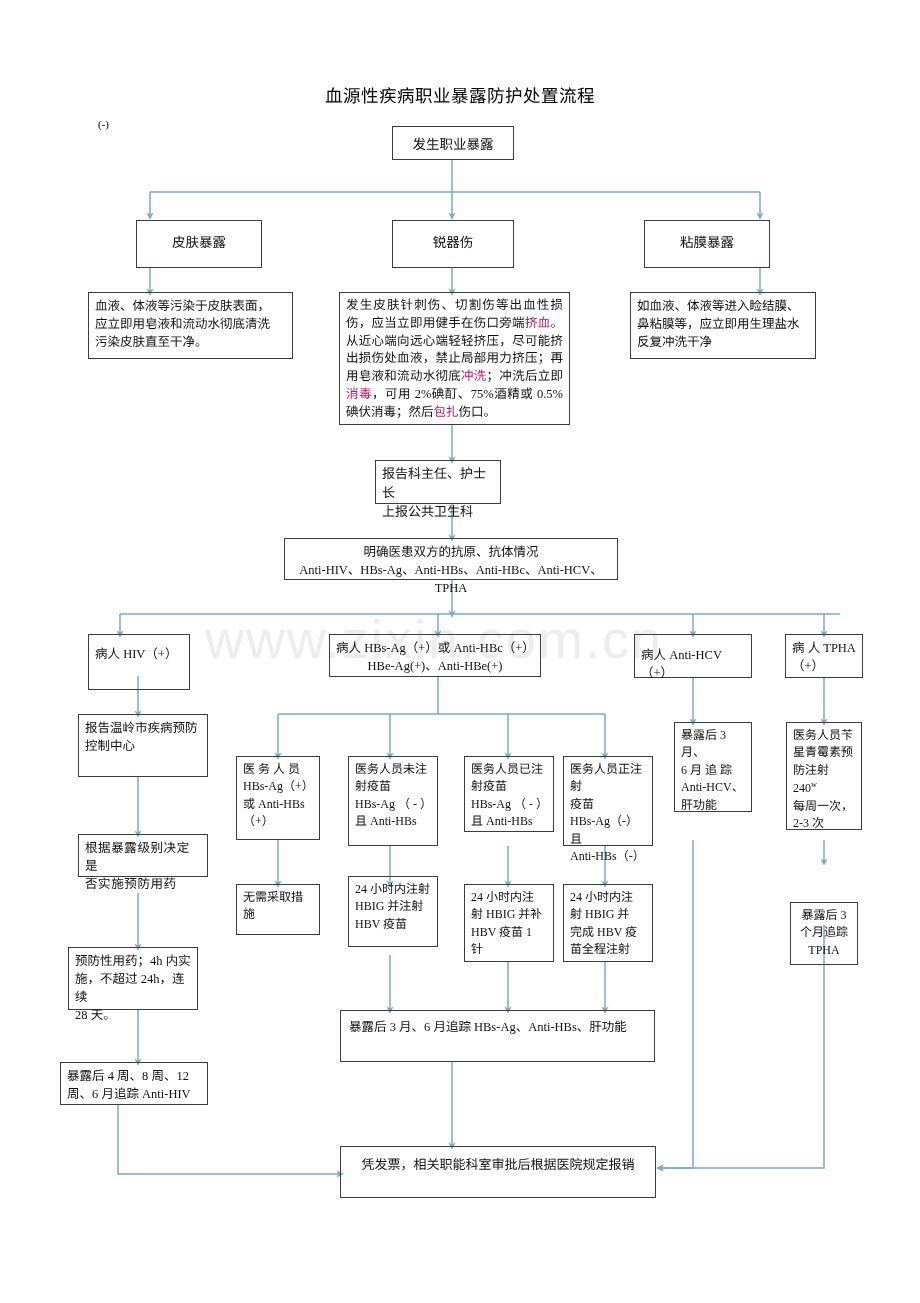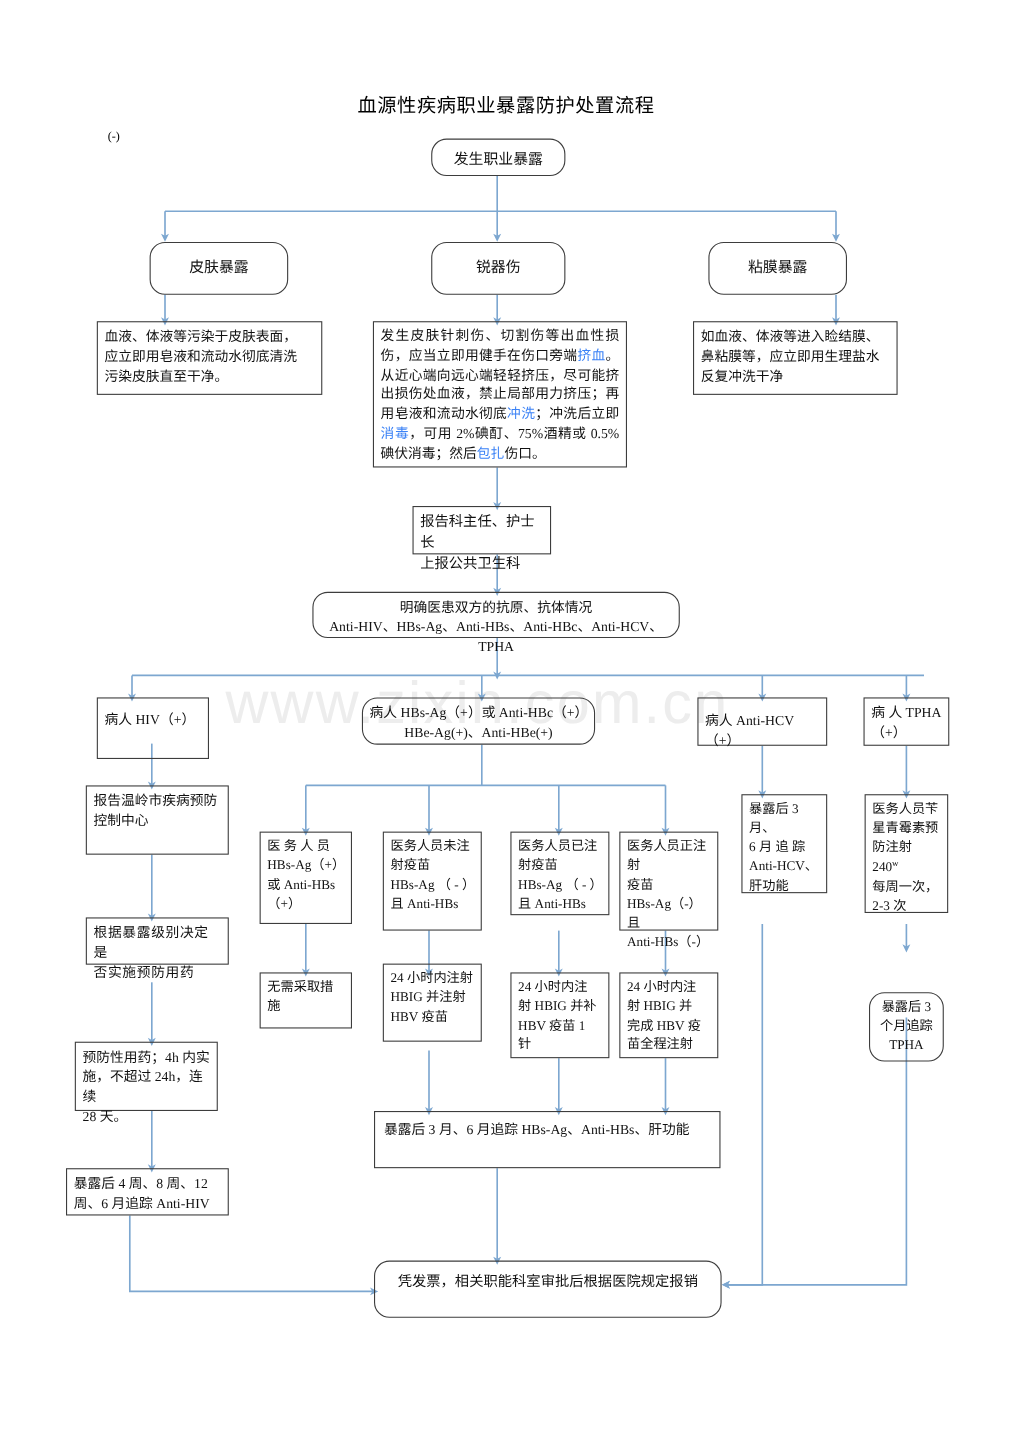--- a/index.html
+++ b/index.html
@@ -28,37 +28,37 @@
     position:absolute;
     box-sizing:border-box;
     border:1px solid #3d3d3d;
     background:transparent;
     z-index:2;
     line-height:1.45;
     color:#111;
   }
   .node .txt{display:block;}
   .pad{padding:4px 6px;}
-  .ctr{text-align:center;border-radius:14px;}
+  .ctr{text-align:center;}
   .just{text-align:justify;text-align-last:left;}
   .title{
     position:absolute;
     left:0;top:82px;width:920px;
     text-align:center;
     font-size:17.5px;
     font-weight:normal;
     z-index:2;
     letter-spacing:0.5px;
   }
   .paren{
     position:absolute;left:98px;top:118px;
     font-size:11px;z-index:2;
     font-family:"Liberation Serif",serif;
   }
-  .red{color:#3b82f6;}
+  .red{color:#be185d;}
   .sup{font-size:0.68em;vertical-align:super;}
 </style>
 </head>
 <body>
 
 <div id="canvas">
 
   <div class="watermark">www.zixin.com.cn</div>
 
   <div class="title">血源性疾病职业暴露防护处置流程</div>

